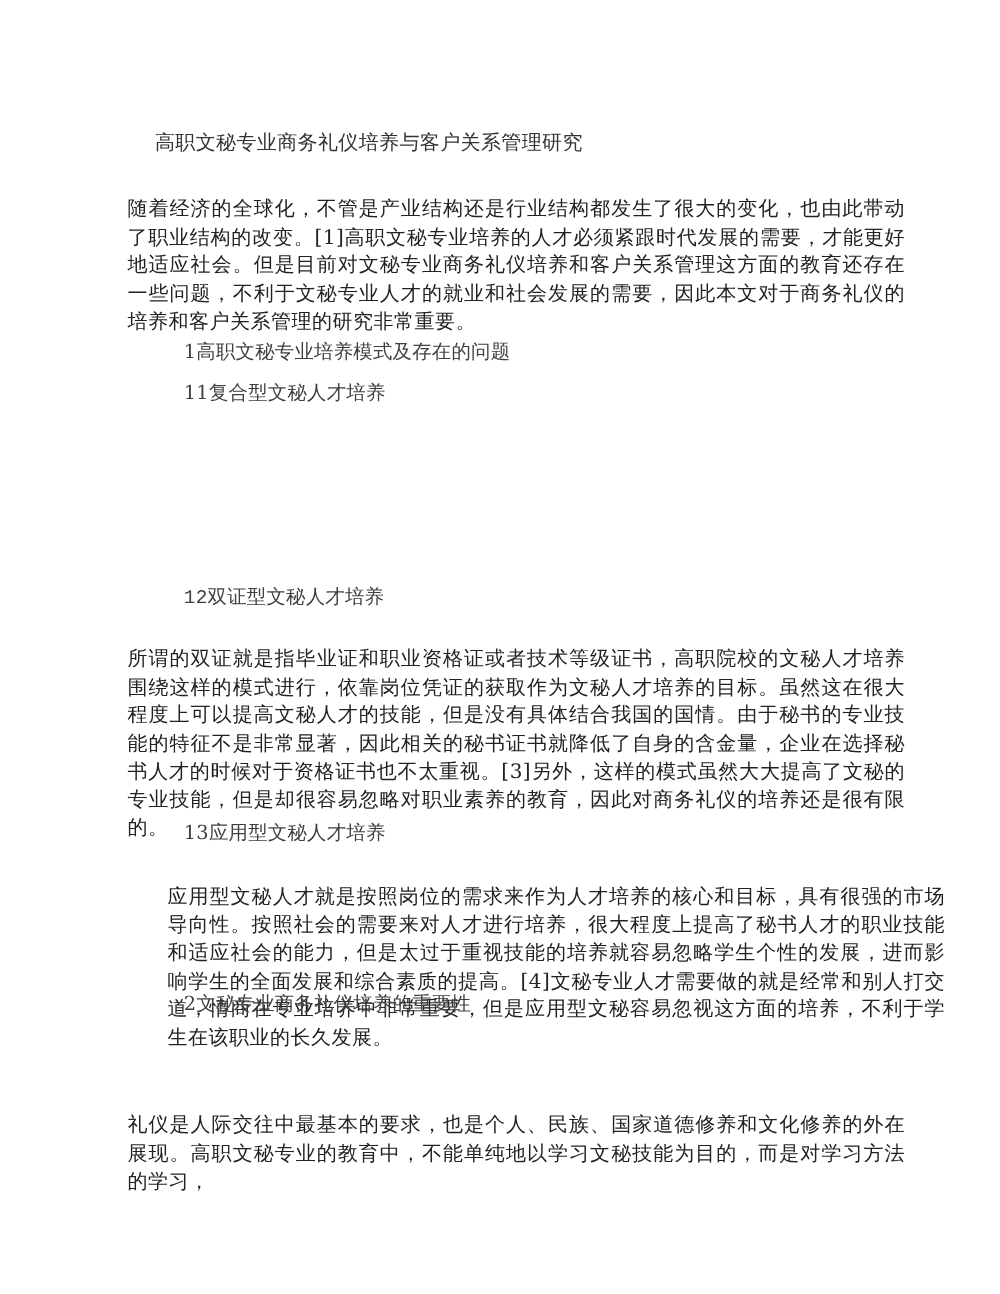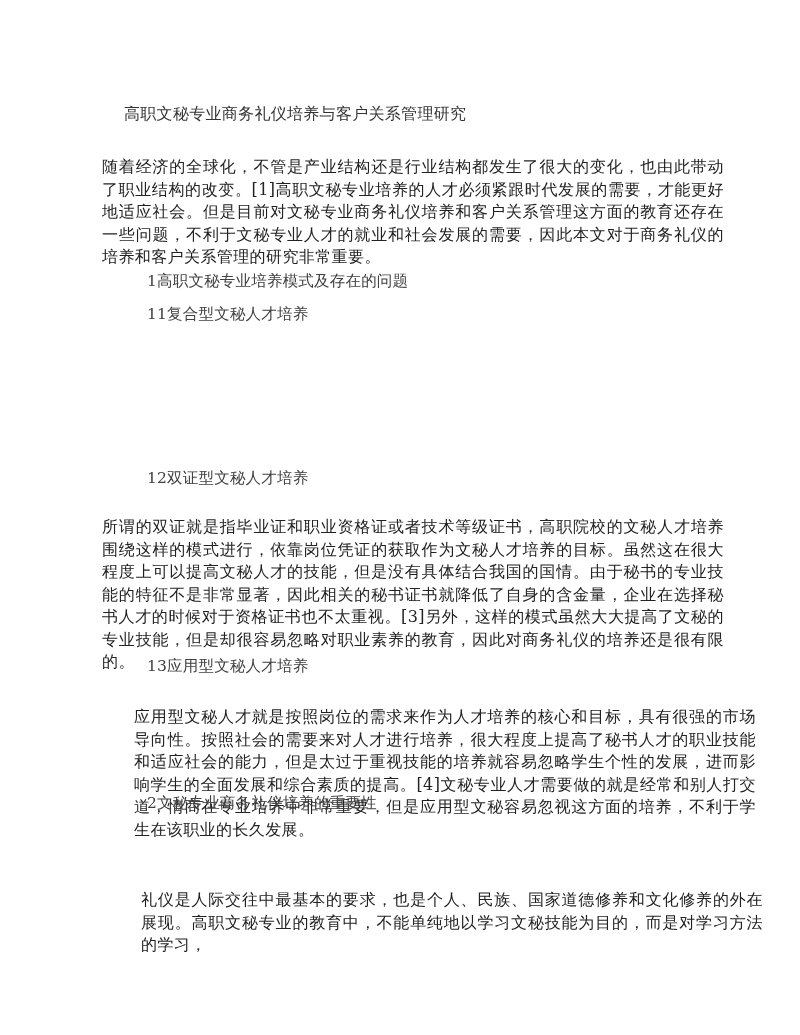--- a/index.html
+++ b/index.html
@@ -31,21 +31,21 @@
 
 <div class="page">
   <div class="title">高职文秘专业商务礼仪培养与客户关系管理研究</div>
 
   <div class="para" style="top:156px;">随着经济的全球化，不管是产业结构还是行业结构都发生了很大的变化，也由此带动了职业结构的改变。[1]高职文秘专业培养的人才必须紧跟时代发展的需要，才能更好地适应社会。但是目前对文秘专业商务礼仪培养和客户关系管理这方面的教育还存在一些问题，不利于文秘专业人才的就业和社会发展的需要，因此本文对于商务礼仪的培养和客户关系管理的研究非常重要。</div>
 
   <div class="heading" style="top:270px;">1高职文秘专业培养模式及存在的问题</div>
 
   <div class="heading" style="top:303px;">11复合型文秘人才培养</div>
 
-  <div class="heading" style="top:467px;">12双证型文秘人才培养</div>
+  <div class="heading" style="top:467px;font-family:Liberation Mono, monospace;">12双证型文秘人才培养</div>
   <div class="para" style="top:516px;">所谓的双证就是指毕业证和职业资格证或者技术等级证书，高职院校的文秘人才培养围绕这样的模式进行，依靠岗位凭证的获取作为文秘人才培养的目标。虽然这在很大程度上可以提高文秘人才的技能，但是没有具体结合我国的国情。由于秘书的专业技能的特征不是非常显著，因此相关的秘书证书就降低了自身的含金量，企业在选择秘书人才的时候对于资格证书也不太重视。[3]另外，这样的模式虽然大大提高了文秘的专业技能，但是却很容易忽略对职业素养的教育，因此对商务礼仪的培养还是很有限的。</div>
 
   <div class="heading" style="top:655px;text-align:right;">13应用型文秘人才培养</div>
   <div class="para" style="top:706px;margin-left:32px;">应用型文秘人才就是按照岗位的需求来作为人才培养的核心和目标，具有很强的市场导向性。按照社会的需要来对人才进行培养，很大程度上提高了秘书人才的职业技能和适应社会的能力，但是太过于重视技能的培养就容易忽略学生个性的发展，进而影响学生的全面发展和综合素质的提高。[4]文秘专业人才需要做的就是经常和别人打交道，情商在专业培养中非常重要，但是应用型文秘容易忽视这方面的培养，不利于学生在该职业的长久发展。</div>
 
   <div class="heading" style="top:792px;">2文秘专业商务礼仪培养的重要性</div>
-  <div class="para" style="top:889px;margin-left:39px;">礼仪是人际交往中最基本的要求，也是个人、民族、国家道德修养和文化修养的外在展现。高职文秘专业的教育中，不能单纯地以学习文秘技能为目的，而是对学习方法的学习，</div>
+  <div class="para" style="top:889px;">礼仪是人际交往中最基本的要求，也是个人、民族、国家道德修养和文化修养的外在展现。高职文秘专业的教育中，不能单纯地以学习文秘技能为目的，而是对学习方法的学习，</div>
 </div>
 
 </body></html>

